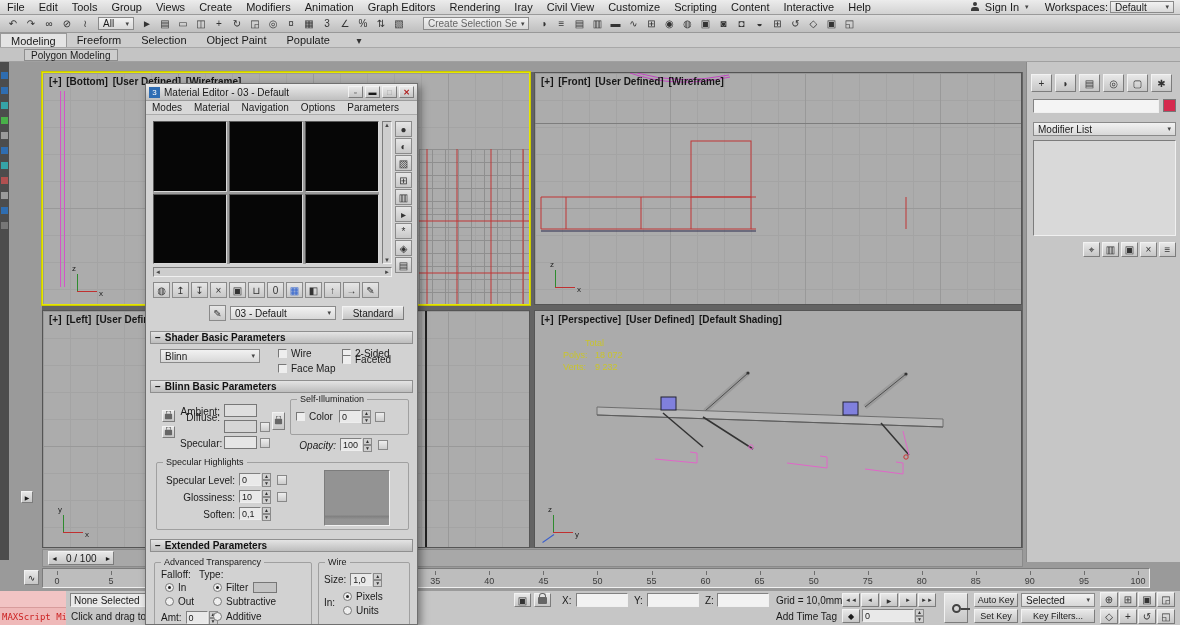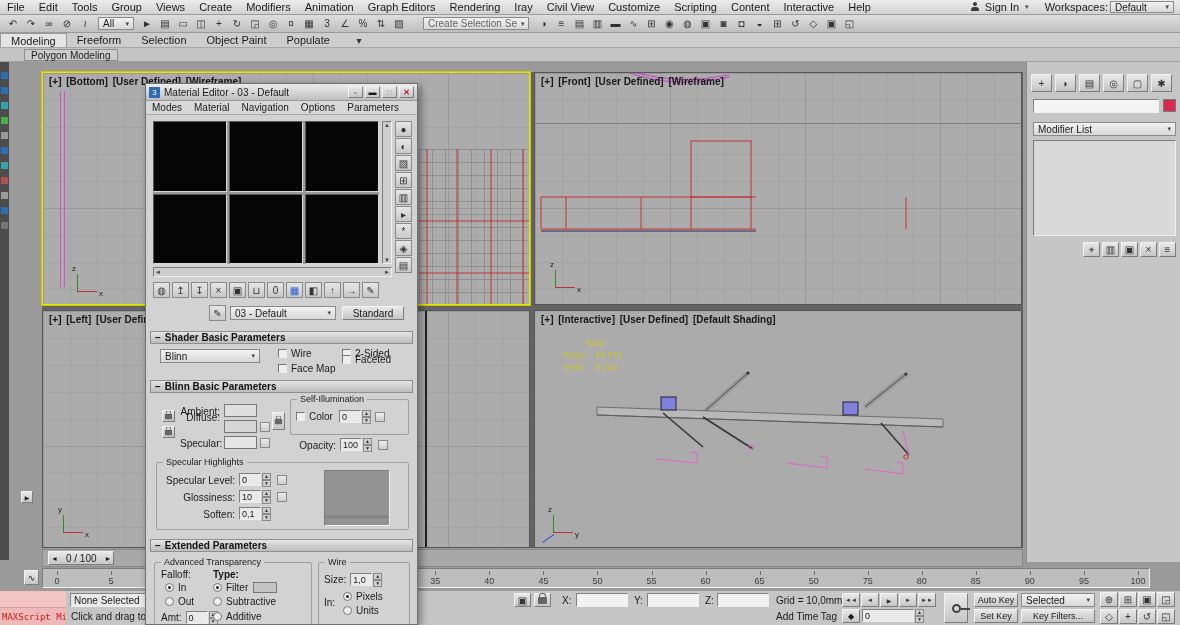--- a/index.html
+++ b/index.html
@@ -276,21 +276,21 @@
         <rect x="308" y="91" width="15" height="13" fill="#8080dd" stroke="#223"></rect>
         <path d="M120 148 l42 4 l0 -10 l-7 -1" fill="none" stroke="#e066c8"></path>
         <path d="M252 152 l40 5 l0 -11 l-7 -1" fill="none" stroke="#e066c8"></path>
         <path d="M330 158 l38 5 l0 -11 l-7 -1" fill="none" stroke="#e066c8"></path>
         <line x1="368" y1="120" x2="374" y2="144" stroke="#e066c8"></line>
         <circle cx="371" cy="146" r="2.2" fill="none" stroke="#cc3333"></circle>
         <circle cx="216" cy="136" r="2.2" fill="none" stroke="#e066c8"></circle>
       </svg>
       <div class="vp-label">
         <span>[+]</span>
-        <span>[Interactive]</span>
+        <span>[Perspective]</span>
         <span>[User Defined]</span>
         <span>[Default Shading]</span>
       </div>
       <div class="a" style="left:28px;top:26px;color:#c9c42e;font-size:9px;">
         <div class="stat-line" style="padding-left:22px;">Total</div>
         <div class="stat-line"><span style="display:inline-block;width:32px;">Polys:</span><span>18 072</span></div>
         <div class="stat-line"><span style="display:inline-block;width:32px;">Verts:</span><span>9 232</span></div>
       </div>
       <div class="tripod" style="left:10px;bottom:8px;">
         <i class="ax-up"></i>
@@ -606,21 +606,21 @@
           <span class="val">0</span>
           <span class="ud">
               <i>▲</i>
               <i>▼</i>
             </span>
         </span>
         <span class="mapbtn" style="margin-left:4px;"></span>
       </div>
     </div>
 
-    <span class="a lbl" style="left:152px;top:356px;width:38px;text-align:right;">Opacity:</span>
+    <span class="a lbl" style="left:152px;top:356px;width:38px;text-align:right;font-style:italic;">Opacity:</span>
     <span class="spin" style="position:absolute;left:194px;top:354px;">
       <span class="val">100</span>
       <span class="ud">
           <i>▲</i>
           <i>▼</i>
         </span>
     </span>
     <span class="mapbtn" style="position:absolute;left:232px;top:356px;"></span>
 
     <div class="grp" style="left:10px;top:378px;width:253px;height:68px;">
@@ -655,21 +655,21 @@
     </div>
 
     <div class="roll" style="top:455px;">
       <span class="mm">−</span>
       <span>Extended Parameters</span>
     </div>
 
     <div class="grp" style="left:8px;top:478px;width:158px;height:70px;">
       <span class="cap">Advanced Transparency</span>
       <span class="a lbl" style="left:6px;top:6px;">Falloff:</span>
-      <span class="a lbl" style="left:58px;top:6px;font-weight:bold;">Type:</span>
+      <span class="a lbl" style="left:44px;top:6px;">Type:</span>
       <div class="a row lbl" style="left:10px;top:19px;">
           <span class="rd sel"></span>
           <span>In</span>
         </div>
       <div class="a row lbl" style="left:10px;top:33px;">
           <span class="rd"></span>
           <span>Out</span>
         </div>
       <div class="a row lbl" style="left:6px;top:48px;">
         <span>Amt:</span>

